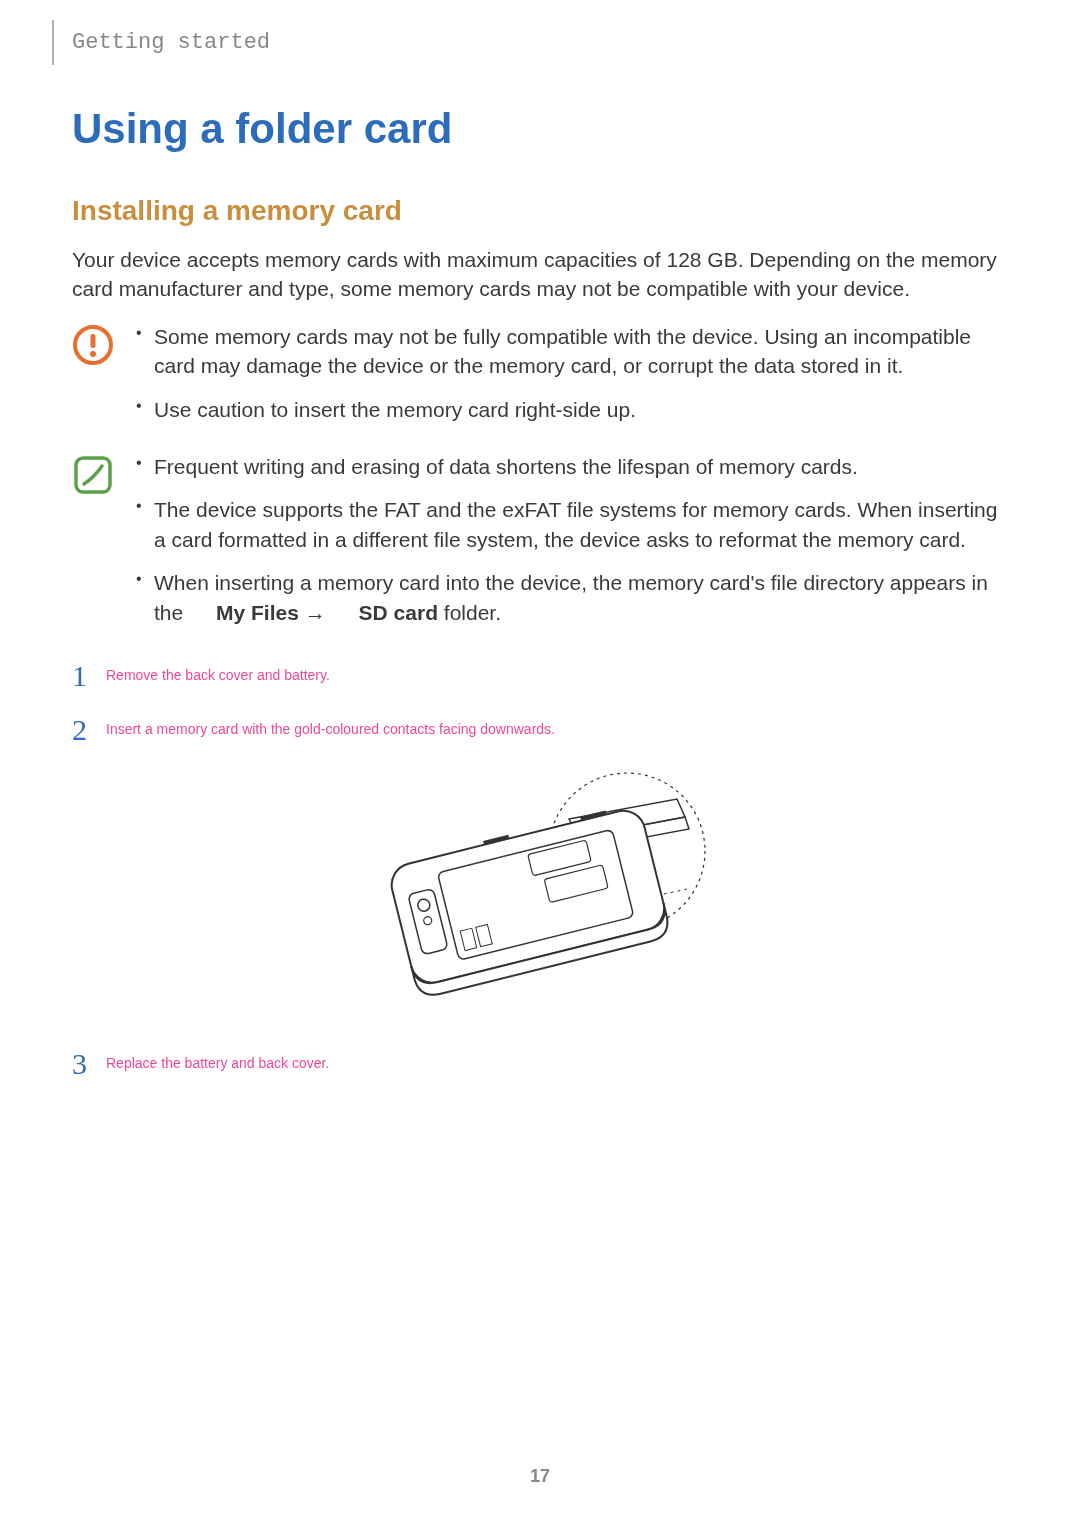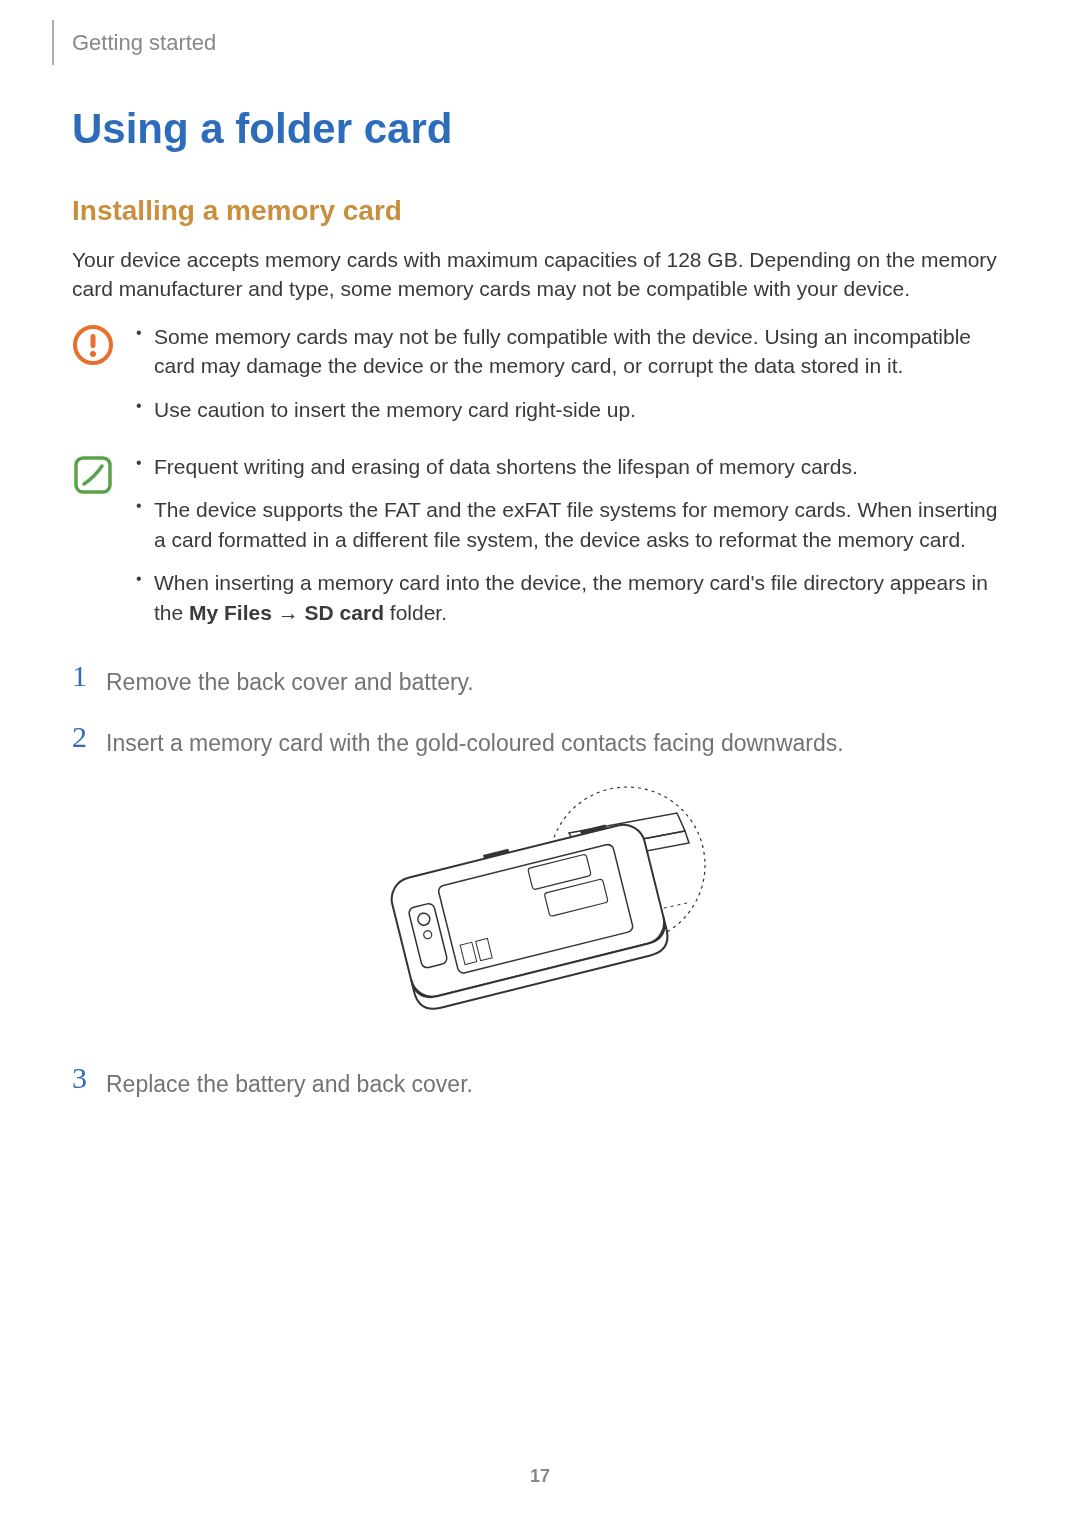--- a/index.html
+++ b/index.html
@@ -19,20 +19,21 @@
       height: 45px;
       background: #b0b0b0;
     }
     .header-section {
       position: absolute;
       left: 72px;
       top: 30px;
       font-size: 22px;
       color: #888888;
       font-weight: 400;
+      font-family: Liberation Mono, monospace;
     }
     .title-h1 {
       position: absolute;
       left: 72px;
       top: 105px;
       font-size: 42px;
       font-weight: 700;
       color: #2d6bbb;
     }
     .title-h2 {
@@ -82,20 +83,21 @@
     .callout-list li::before {
       content: "•";
       position: absolute;
       left: 4px;
       top: 0;
       font-size: 16px;
       color: #3a3a3a;
     }
     .file-path {
       font-weight: 700;
+      margin-left: 27px;
     }
     .arrow {
       font-weight: 400;
     }
     .steps {
       margin-top: 20px;
     }
     .step {
       display: flex;
       align-items: flex-start;
@@ -105,23 +107,23 @@
       width: 34px;
       flex-shrink: 0;
       font-family: Georgia, 'Times New Roman', serif;
       font-size: 30px;
       font-weight: 400;
       color: #2d6bbb;
       line-height: 1;
     }
     .step-text {
       flex: 1;
-      font-size: 23px;
+      font-size: 14px;
       line-height: 1.4;
-      color: #737373;
+      color: #ec4899;
       padding-top: 5px;
     }
     .illustration-wrap {
       text-align: center;
       margin: 24px 0 36px 0;
     }
     .page-number {
       position: absolute;
       bottom: 40px;
       left: 0;

